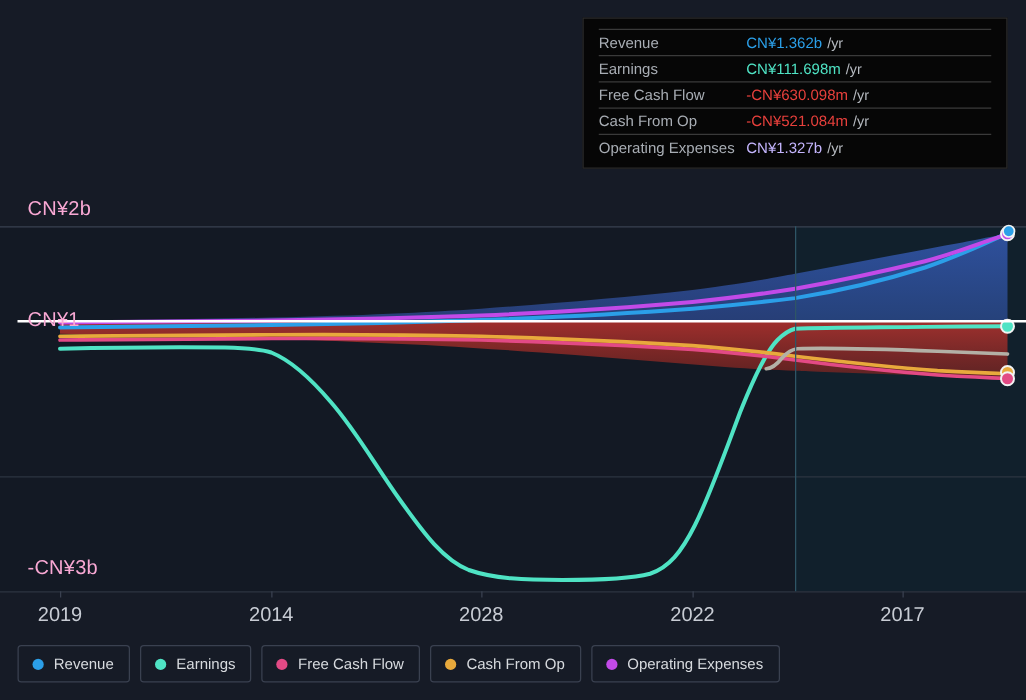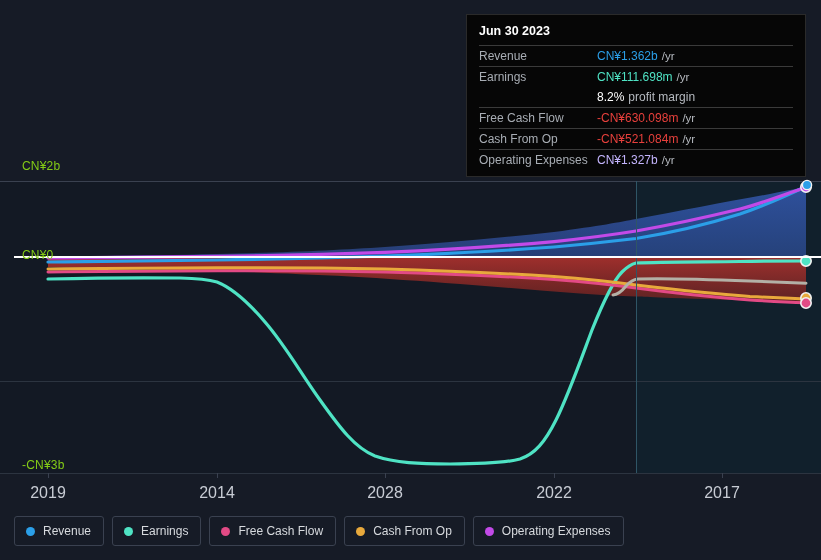--- a/index.html
+++ b/index.html
@@ -42,26 +42,26 @@
     background: #ffffff;
   }
   .vdivider {
     position: absolute; left: 636px; top: 181px; width: 1px; height: 292px;
     background: #2f5566;
   }
 
   
   .ylabel {
     position: absolute; left: 22px;
-    font-size: 12px; color: #84cc16; letter-spacing: .2px;
+    font-size: 16px; color: #f9a8d4; letter-spacing: .2px;
     white-space: nowrap;
   }
   .ylabel.y-top { top: 159px; }
   .ylabel.y-zero { top: 248px; }
-  .ylabel.y-bot { top: 458px; }
+  .ylabel.y-bot { top: 446px; }
 
   .xtick {
     position: absolute; top: 484px;
     font-size: 16px; color: #c8ccd4; transform: translateX(-50%);
     white-space: nowrap;
   }
   .xtickmark {
     position: absolute; top: 473px; width: 1px; height: 5px;
     background: #3a4150;
   }
@@ -208,55 +208,49 @@
       <circle cx="806" cy="261" r="5.2" fill="#4fe3c4" stroke="#f2f2f2" stroke-width="1.6"></circle>
       <circle cx="806" cy="298" r="5.2" fill="#e8a93c" stroke="#f2f2f2" stroke-width="1.6"></circle>
       <circle cx="806" cy="303" r="5.2" fill="#e24a85" stroke="#f2f2f2" stroke-width="1.6"></circle>
     </g>
   </svg>
 
   <div class="vdivider"></div>
   <div class="zeroline"></div>
 
   <div class="ylabel y-top">CN¥2b</div>
-  <div class="ylabel y-zero">CN¥0</div>
+  <div class="ylabel y-zero">CN¥1</div>
   <div class="ylabel y-bot">-CN¥3b</div>
 
   <div class="xtickmark" style="left:48px"></div>
   <div class="xtickmark" style="left:217px"></div>
   <div class="xtickmark" style="left:385px"></div>
   <div class="xtickmark" style="left:554px"></div>
   <div class="xtickmark" style="left:722px"></div>
 
   <div class="xtick" style="left:48px">2019</div>
   <div class="xtick" style="left:217px">2014</div>
   <div class="xtick" style="left:385px">2028</div>
   <div class="xtick" style="left:554px">2022</div>
   <div class="xtick" style="left:722px">2017</div>
 
   <div class="tooltip">
-    <div class="tt-title">Jun 30 2023</div>
 
     <div class="tt-row">
       <span class="tt-label">Revenue</span>
       <span class="tt-val" style="color:#2b9fe8">CN¥1.362b</span>
       <span class="tt-unit">/yr</span>
     </div>
 
     <div class="tt-row">
       <span class="tt-label">Earnings</span>
       <span class="tt-val" style="color:#4fe3c4">CN¥111.698m</span>
       <span class="tt-unit">/yr</span>
     </div>
 
-    <div class="tt-row noline margin-row">
-      <span class="tt-label"></span>
-      <span class="tt-val" style="color:#ffffff">8.2%</span>
-      <span class="tt-margin-text">profit margin</span>
-    </div>
 
     <div class="tt-row">
       <span class="tt-label">Free Cash Flow</span>
       <span class="tt-val" style="color:#e8403c">-CN¥630.098m</span>
       <span class="tt-unit">/yr</span>
     </div>
 
     <div class="tt-row">
       <span class="tt-label">Cash From Op</span>
       <span class="tt-val" style="color:#e8403c">-CN¥521.084m</span>

